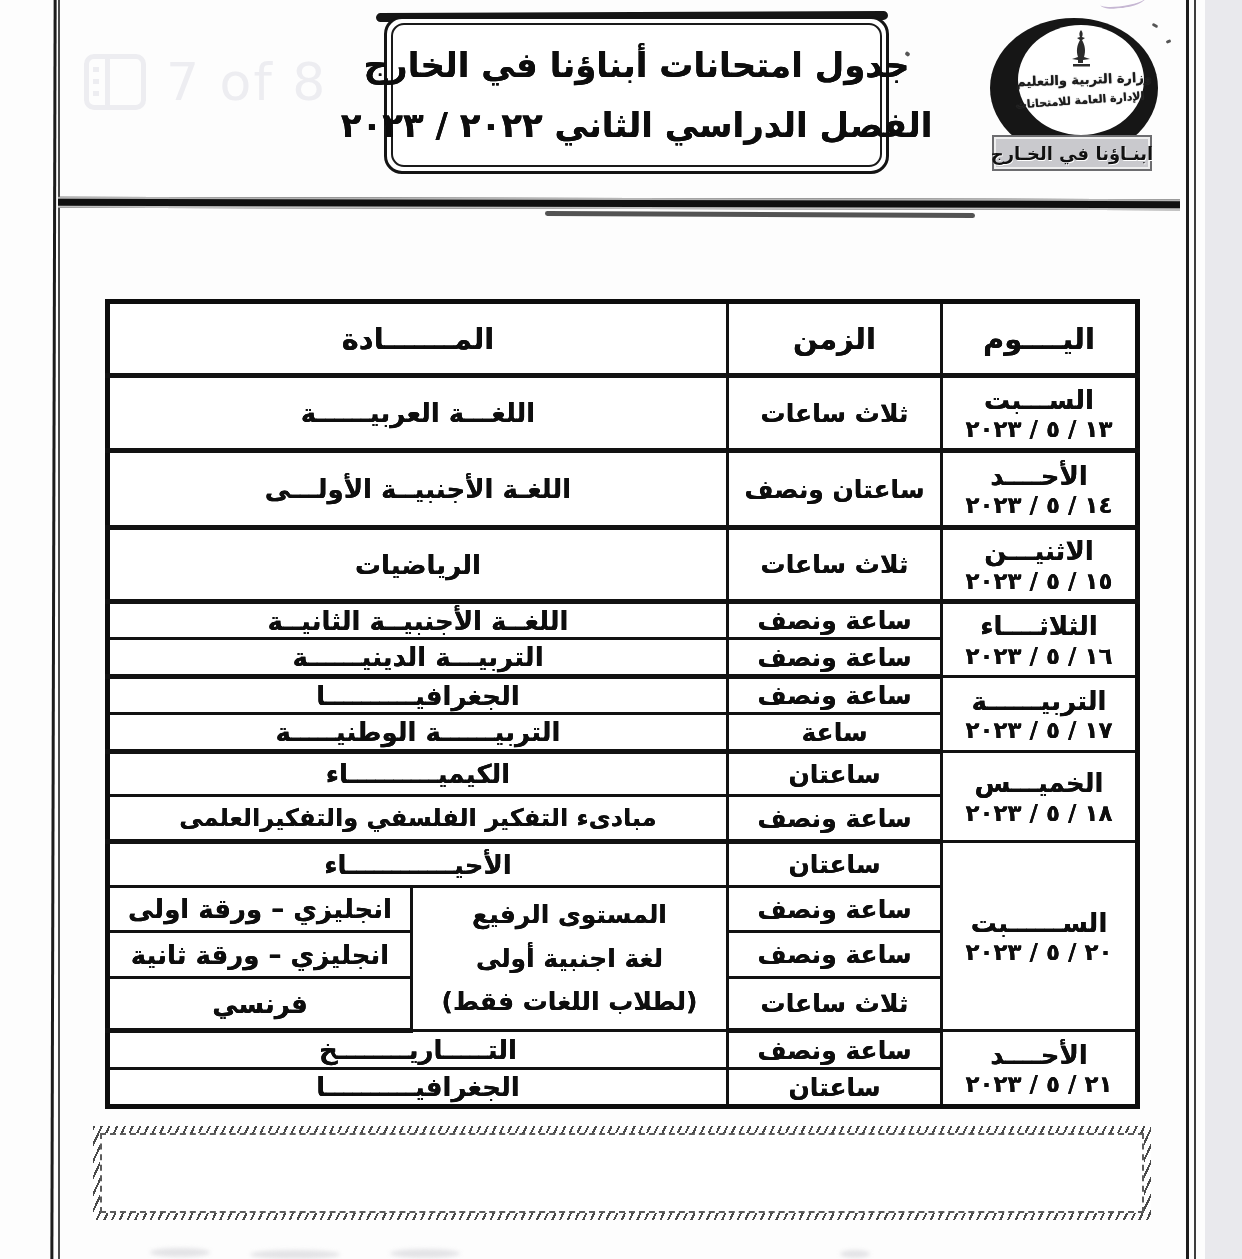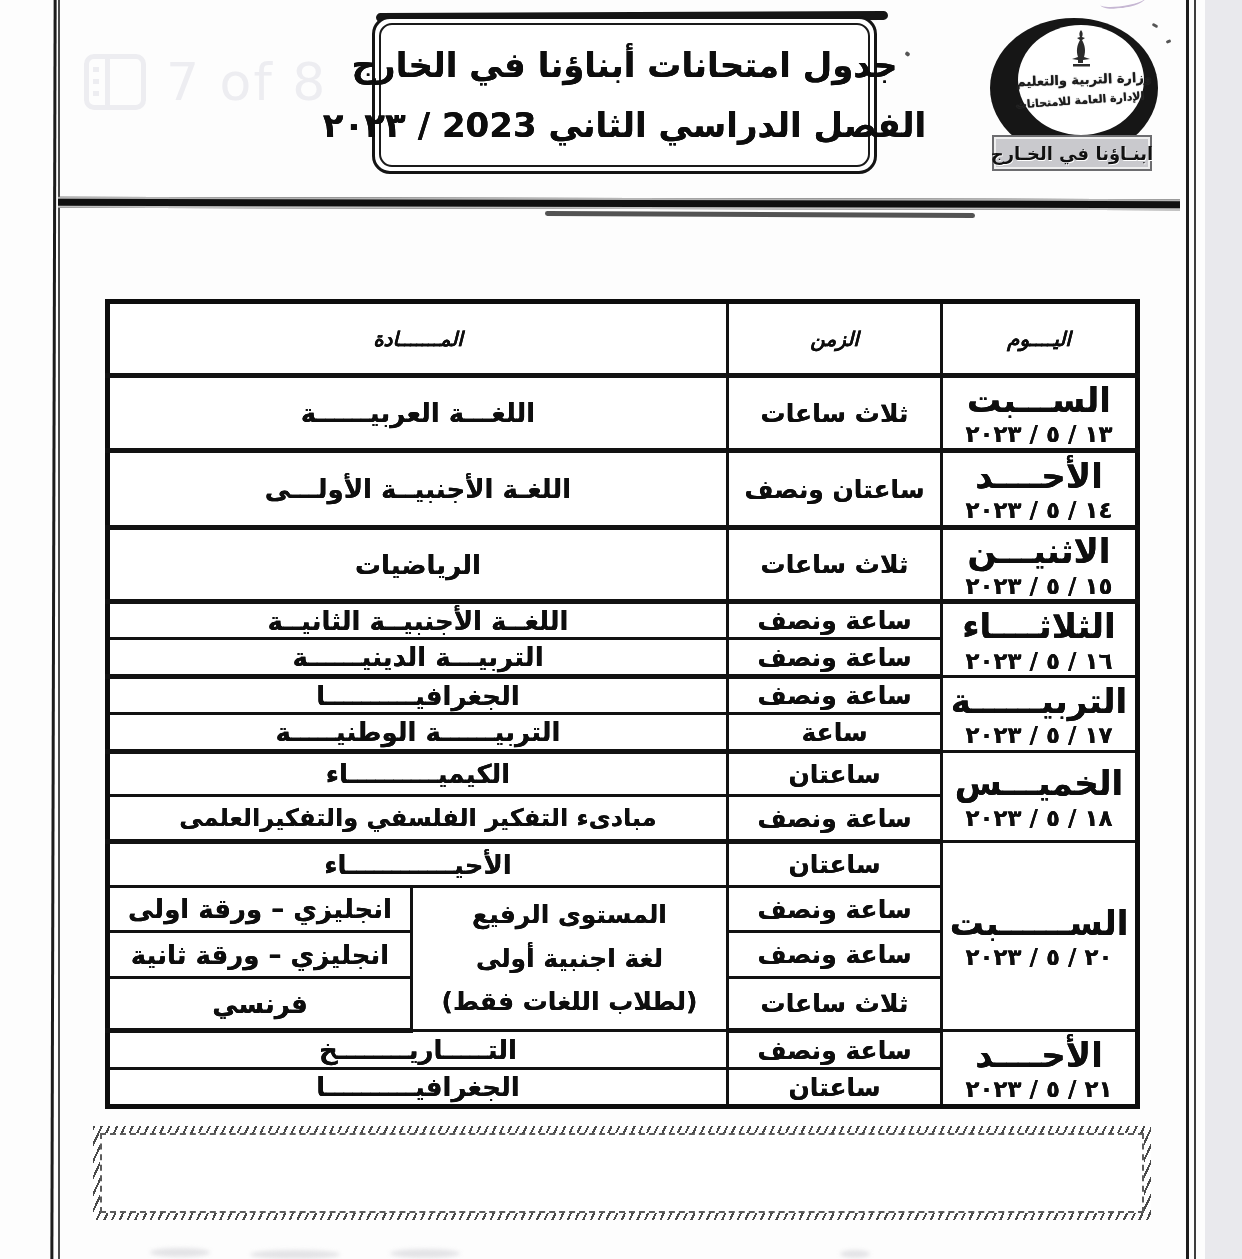--- a/index.html
+++ b/index.html
@@ -25,21 +25,21 @@
     color:#ededf1; }
   .page-indicator .txt { font-size:52px; font-weight:500; letter-spacing:2px; }
   .thumb-icon { width:62px; height:56px; border:5px solid #ededf1; border-radius:10px; position:relative; }
   .thumb-icon::before { content:""; position:absolute; left:0; top:0; width:16px; height:100%;
     border-right:5px solid #ededf1; background:
       linear-gradient(#ededf1 0 0) 4px 8px/6px 5px no-repeat,
       linear-gradient(#ededf1 0 0) 4px 20px/6px 5px no-repeat,
       linear-gradient(#ededf1 0 0) 4px 32px/6px 5px no-repeat; }
 
   
-  .title-box { position:absolute; left:372px; top:16px; width:505px; height:158px;
+  .title-box { position:absolute; left:384px; top:16px; width:505px; height:158px;
     border:3px solid #141414; border-radius:18px; background:#fff; }
   .title-box .inner { position:absolute; inset:4px; border:2px solid #1a1a1a; border-radius:13px;
     display:flex; flex-direction:column; justify-content:space-evenly; align-items:center; direction:rtl; }
   .title-topsmudge { position:absolute; left:376px; top:12px; width:512px; height:9px; background:#161616;
     border-radius:6px; transform:rotate(-.25deg); }
   .title-line { font-size:34px; font-weight:bold; color:#0d0d0d; text-shadow:0 0 .6px #000; white-space:nowrap; }
 
   
   .logo { position:absolute; left:988px; top:14px; width:180px; height:160px; }
   .logo svg { position:absolute; left:0; top:0; }
@@ -61,26 +61,26 @@
     display:flex; align-items:center; justify-content:center; }
   .grade-smudge { position:absolute; left:545px; top:212px; width:430px; height:5px; background:rgba(25,25,25,.75);
     transform:rotate(.3deg); border-radius:3px; }
   .grade-title { font-size:31px; font-weight:bold; direction:rtl; color:#0d0d0d; text-shadow:0 0 .6px #000; }
 
   
   table.sched { position:absolute; left:105px; top:299px; width:1030px; border-collapse:collapse;
     table-layout:fixed; direction:rtl; border:5px solid #0d0d0d; background:#fff; }
   table.sched th, table.sched td { border:3px solid #121212; text-align:center; vertical-align:middle;
     font-weight:bold; color:#0e0e0e; padding:0 4px; overflow:hidden; }
-  table.sched th { font-size:20px; text-shadow:0 0 .6px #000;font-style:italic; }
+  table.sched th { font-size:29px; text-shadow:0 0 .6px #000; }
   td.subj { font-size:26px; white-space:nowrap; text-shadow:0 0 .5px #000; }
   td.subj-sm { font-size:24px; }
   td.time { font-size:25px; text-shadow:0 0 .5px #000; }
   td.daycell { font-size:26px; }
-  .day-name { font-size:34px; font-weight:bold; line-height:1.25; text-shadow:0 0 .5px #000; }
+  .day-name { font-size:26px; font-weight:bold; line-height:1.25; text-shadow:0 0 .5px #000; }
   .day-date { font-size:23px; font-weight:bold; letter-spacing:1px; text-shadow:0 0 .5px #000; }
   tr.grp-end td { border-bottom-width:5px; }
   thead th { border-bottom-width:5px !important; }
   td.high-level { font-size:25px; line-height:1.75; text-shadow:0 0 .5px #000; }
 
   
   .notes-outer { position:absolute; left:93px; top:1126px; width:1058px; height:94px;
     background:repeating-linear-gradient(115deg,#4a4a4a 0 2px,#fff 2px 7px); padding:7px; }
   .notes-inner { width:100%; height:100%; background:#fff; border:2px dashed #5c5c5c;
     direction:rtl; display:flex; flex-direction:column; justify-content:space-evenly; }
@@ -109,21 +109,21 @@
 
   <div class="page-indicator">
     <div class="thumb-icon"></div>
     <div class="txt">7 of 8</div>
   </div>
 
   <div class="title-topsmudge"></div>
   <div class="title-box">
     <div class="inner">
       <div class="title-line">جدول امتحانات أبناؤنا في الخارج</div>
-      <div class="title-line">الفصل الدراسي الثاني 2023 / ٢٠٢٣</div>
+      <div class="title-line">الفصل الدراسي الثاني ٢٠٢٢ / ٢٠٢٣</div>
     </div>
   </div>
 
   <div class="logo">
     <svg width="180" height="160" viewBox="0 0 180 160">
       <ellipse cx="86" cy="74" rx="84" ry="70" fill="#161616"></ellipse>
       <ellipse cx="93" cy="66" rx="63" ry="55" fill="#ffffff"></ellipse>
       <g fill="#2b2b2b" transform="translate(82,16)">
         <path d="M11 0 C13 2 13 5 12 7 L15 8 L12 10 C15 15 16 21 14 27 L20 29 L13 30 L13 33 L8 33 L8 30 L2 29 L8 27 C6 21 7 15 10 10 L7 8 L10 7 C9 5 9 2 11 0 Z"></path>
         <rect x="3" y="34" width="17" height="2.5"></rect>

